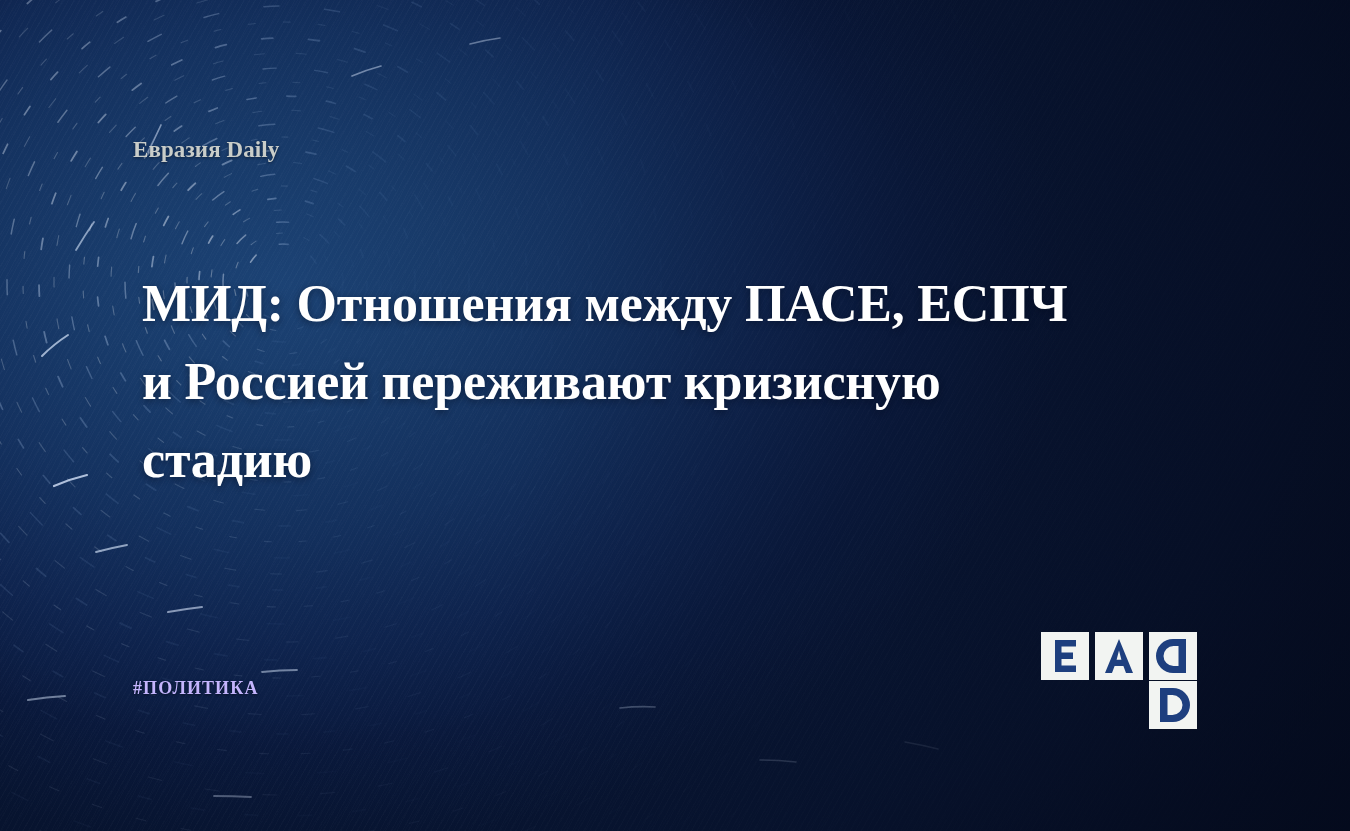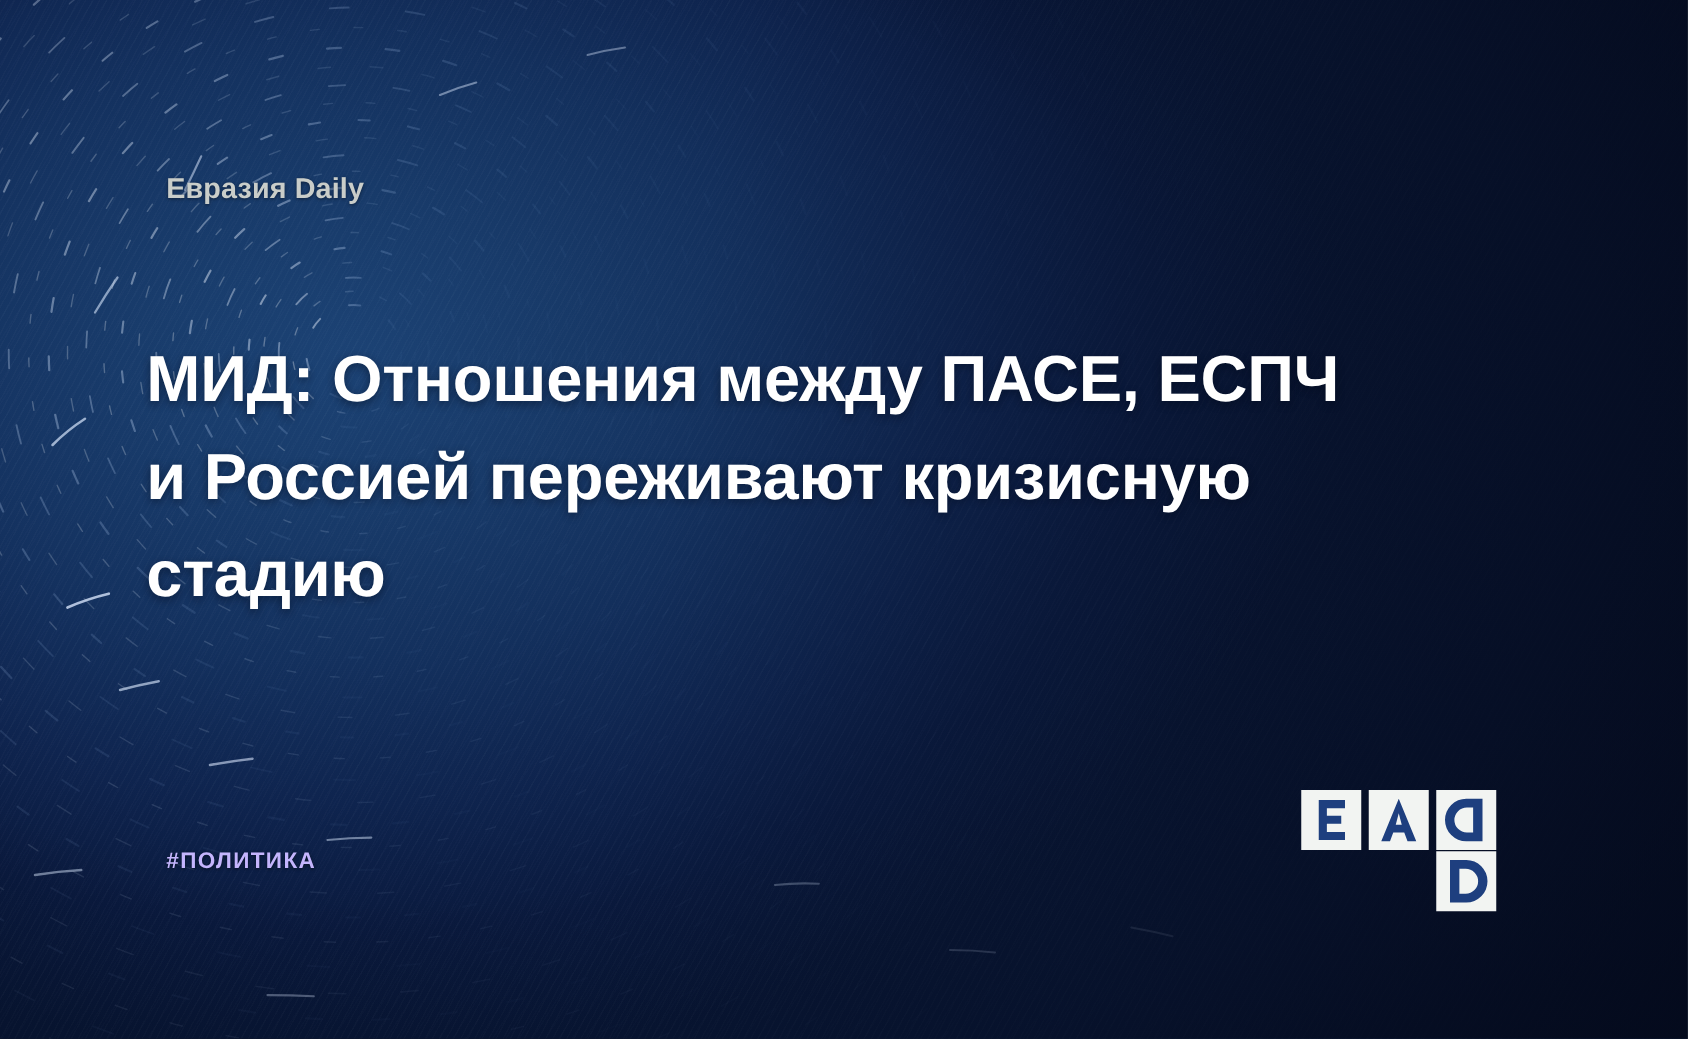--- a/index.html
+++ b/index.html
@@ -8,21 +8,21 @@
     padding: 0;
     background: #000;
   }
   * { box-sizing: border-box; }
 
   .card {
     position: relative;
     width: 1350px;
     height: 831px;
     overflow: hidden;
-    font-family: Liberation Sans, sans-serif;
+    font-family: Liberation Serif, serif;
     background: #0b1c40;
   }
 
   
   .bg-base {
     position: absolute;
     inset: 0;
     background:
       radial-gradient(ellipse 58% 68% at 21% 34%,
           #1d4578 0%,
@@ -83,21 +83,21 @@
     font-size: 23px;
     font-weight: bold;
     color: #c9cdc9;
     letter-spacing: .1px;
     white-space: nowrap;
     text-shadow: 0 1px 3px rgba(0,0,0,.45);
   }
 
   .headline {
     position: absolute;
-    left: 117px;
+    left: 142px;
     top: 265px;
     width: 1040px;
     margin: 0;
     font-size: 52px;
     font-weight: bold;
     line-height: 78px;
     color: #ffffff;
     letter-spacing: -0.2px;
     text-shadow: 0 2px 7px rgba(3,10,28,.48);
   }

